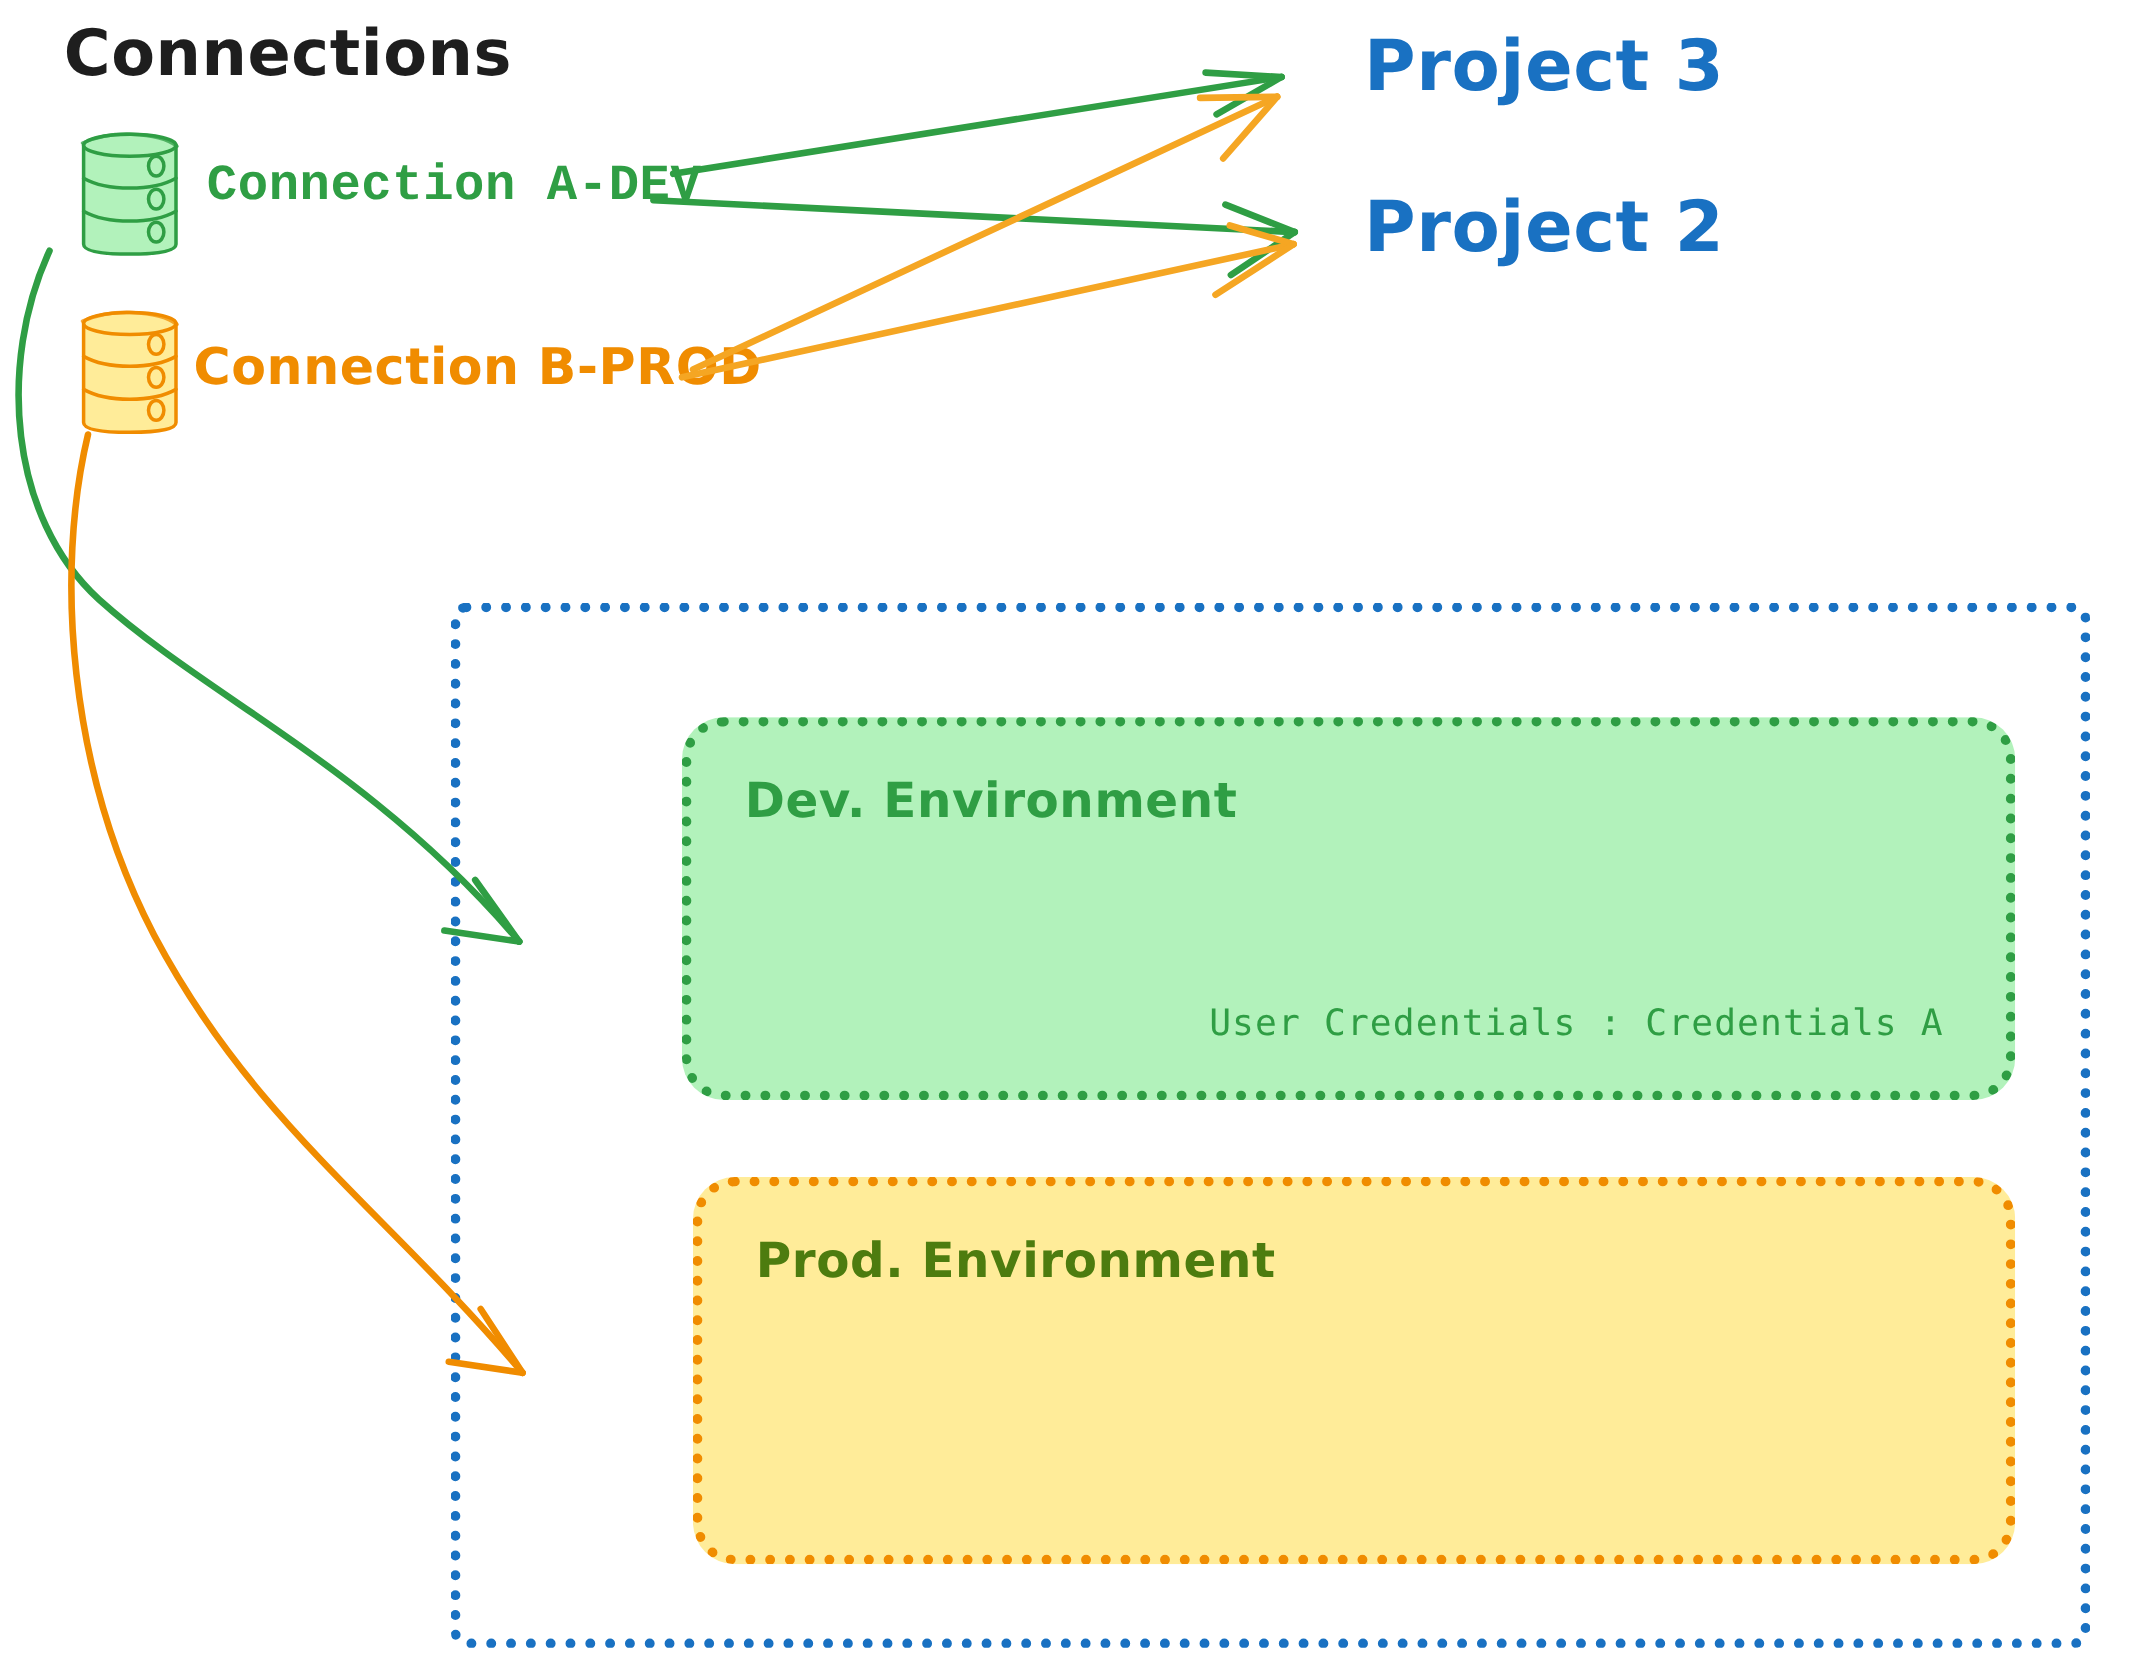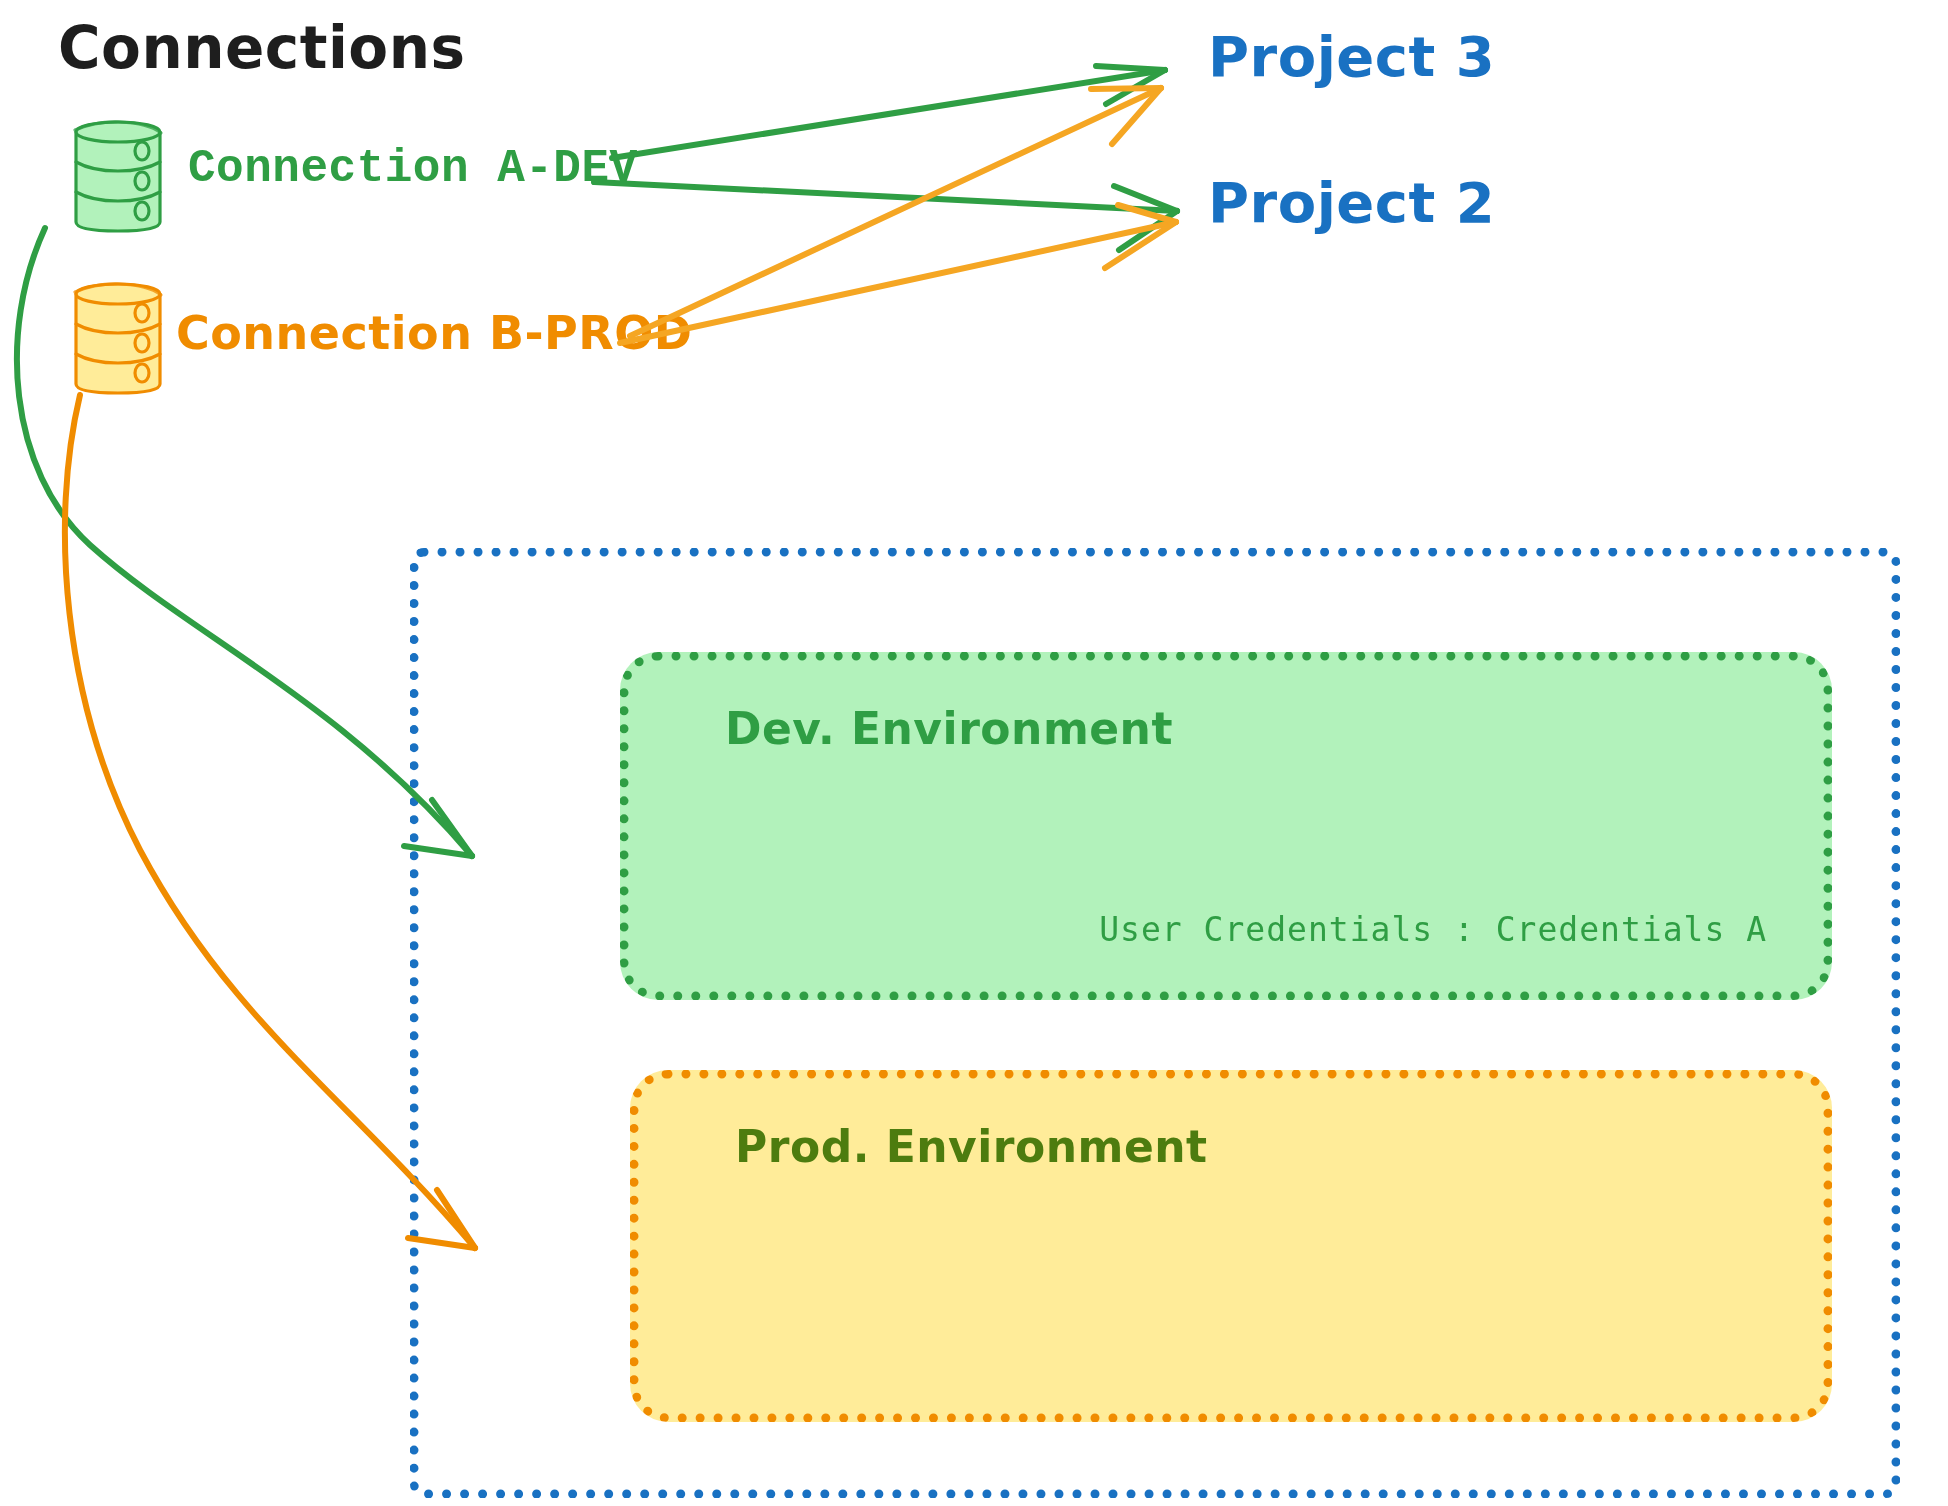--- a/index.html
+++ b/index.html
@@ -40,22 +40,23 @@
 
   .conn-label {
     position: absolute;
     font-size: 46px;
   }
   #label-conn-a { left: 188px; top: 143px; color: #2f9e44; font-family: Liberation Mono, monospace; }
   #label-conn-b { left: 176px; top: 306px; color: #f08c00; }
 
   .project-label {
     position: absolute;
-    font-size: 56px;
+    font-size: 64px;
     color: #1971c2;
+    margin-left: 32px;
   }
   #label-project-3 { left: 1208px; top: 24px; }
   #label-project-2 { left: 1208px; top: 170px; }
   #label-project-1 { left: 1512px; top: 336px; }
 
   
   .db-cyl {
     position: absolute;
     width: 92px;
     height: 118px;
@@ -96,21 +97,20 @@
     height: 352px;
     background: #ffec99;
     border: 9px dotted #f08c00;
   }
 
   .env-title {
     position: absolute;
     left: 48px;
     top: 42px;
     font-size: 44px;
-    margin-left: 48px;
   }
   #dev-env-title  { color: #2f9e44; }
   #prod-env-title { color: #4d7c0f; }
 
   .env-creds {
     position: absolute;
     right: 56px;
     bottom: 42px;
     font-size: 33px;
     letter-spacing: 1px;

